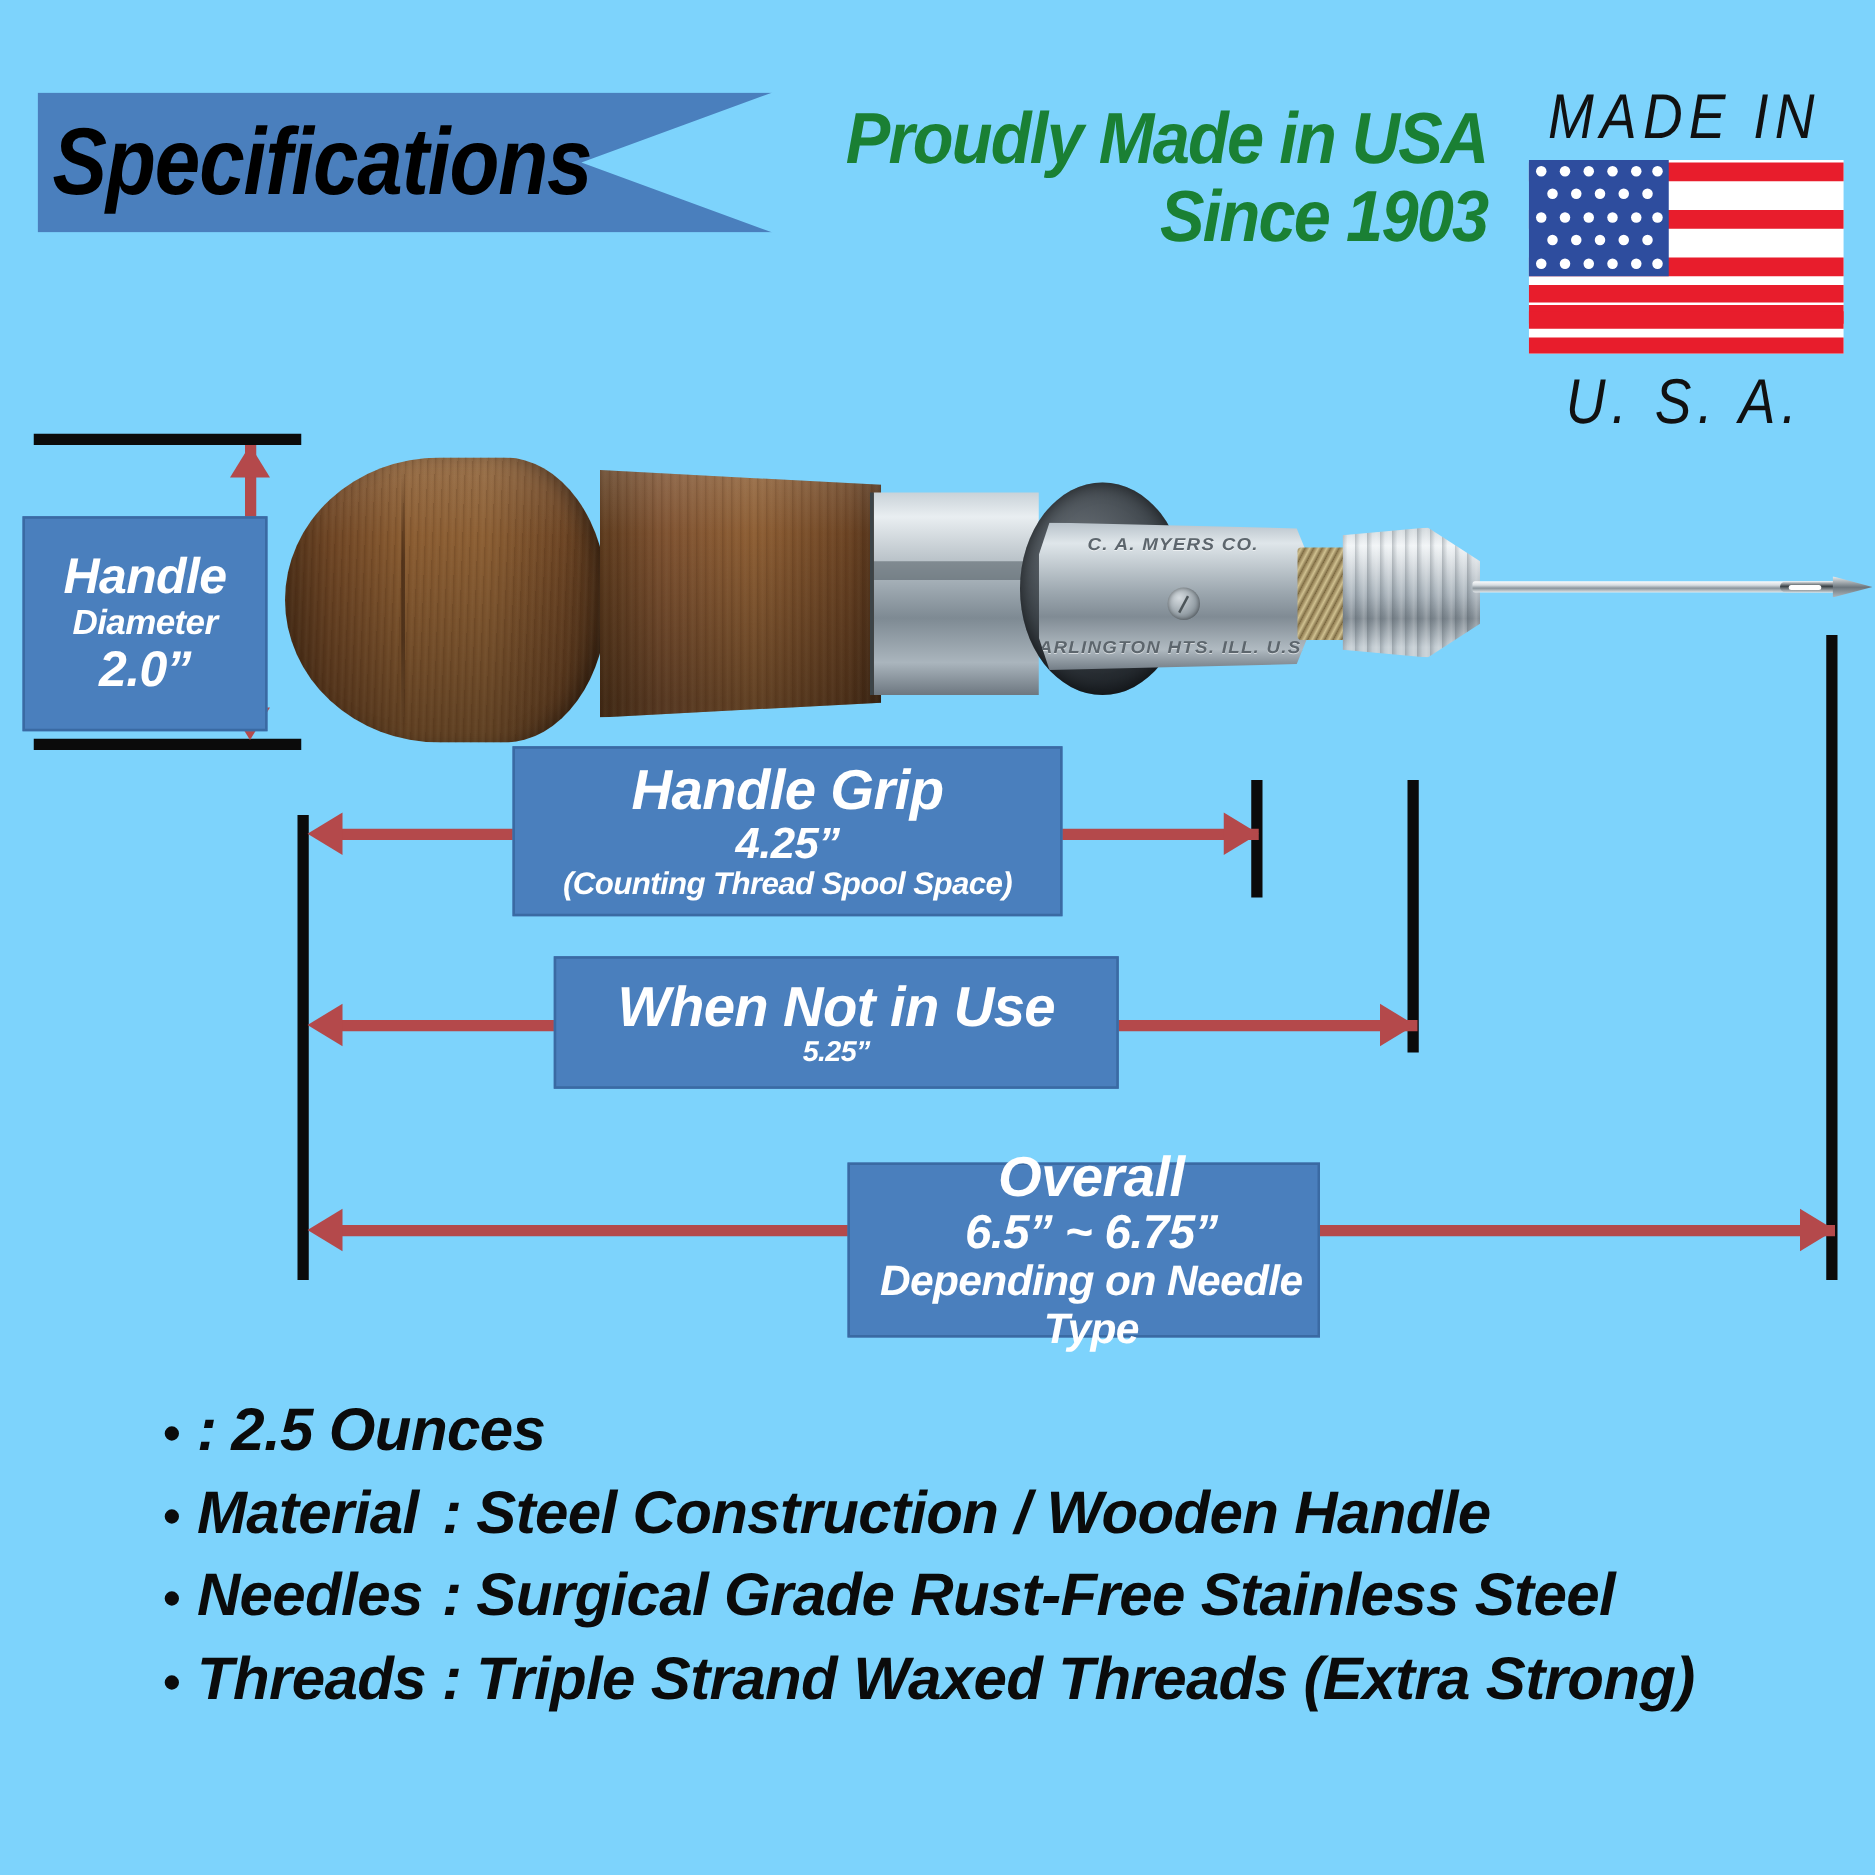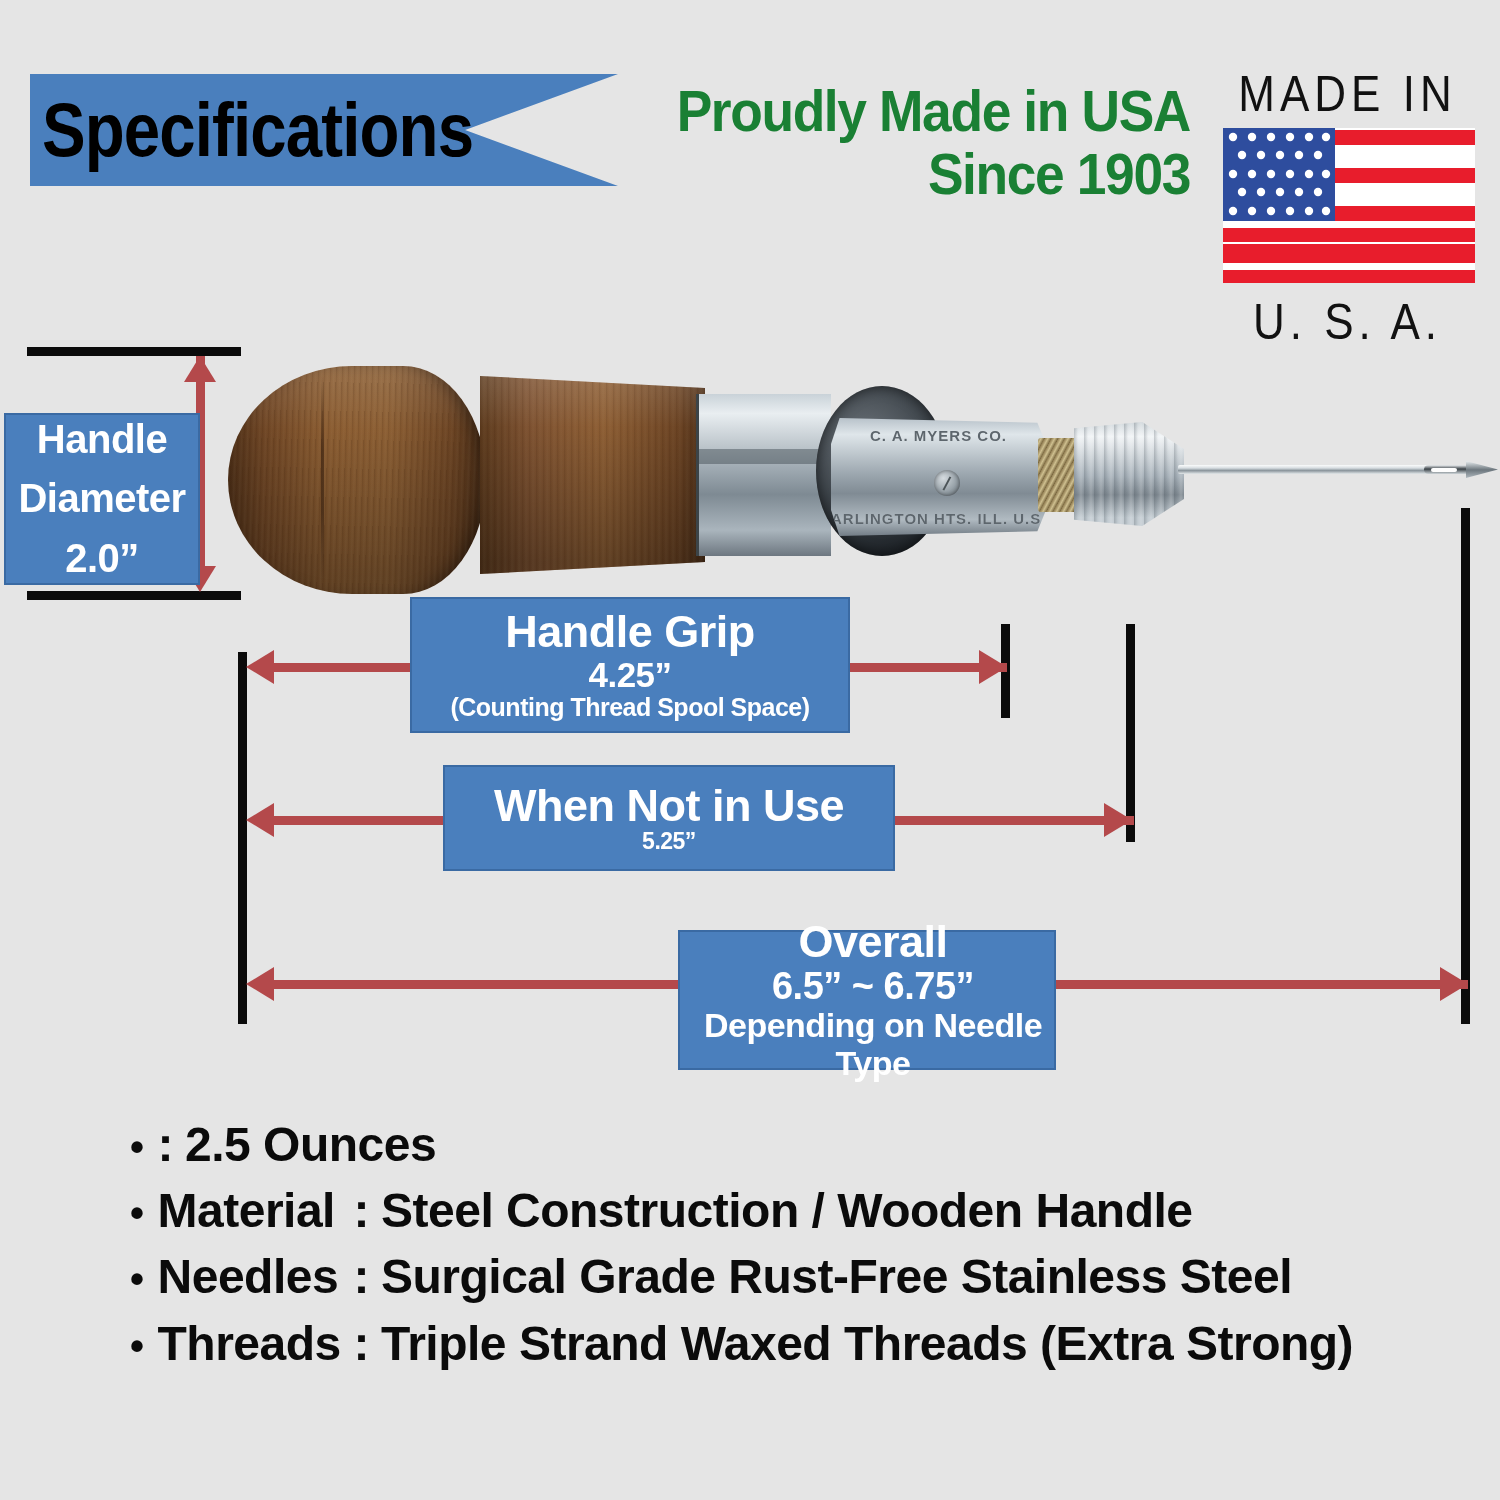--- a/index.html
+++ b/index.html
@@ -1,20 +1,20 @@
 <!DOCTYPE html>
 <html><head>
 <meta charset="utf-8">
 <style>
   * { margin:0; padding:0; box-sizing:border-box; }
   body {
     width:1500px; height:1500px; background:#ffffff;
     font-family:"Liberation Sans", sans-serif; overflow:hidden;
   }
-  #stage { position:relative; width:1500px; height:1500px; background:#e5e5e5; }
+  #stage { position:relative; width:1500px; height:1500px; background:#7dd3fc;font-style:italic; }
 
   
   #spec-banner {
     position:absolute; left:30px; top:74px; width:588px; height:112px;
     background:#4a7fbd;
     -webkit-clip-path: polygon(0 0, 100% 0, 100% 0, 74% 50%, 100% 100%, 100% 100%, 0 100%);
     clip-path: polygon(0 0, 100% 0, 100% 0, 74% 50%, 100% 100%, 100% 100%, 0 100%);
     display:flex; align-items:center;
   }
   #spec-banner-label {
@@ -180,23 +180,23 @@
   
   .callout {
     position:absolute; background:#4a7fbd; border:2px solid #3a6aa3;
     color:#ffffff; text-align:center; display:flex; flex-direction:column;
     justify-content:center; align-items:center;
   }
   .callout .t1 { font-weight:bold; letter-spacing:-0.5px; line-height:1.06; }
   .callout .t2 { font-weight:bold; letter-spacing:-0.5px; line-height:1.1; }
   .callout .t3 { font-weight:bold; letter-spacing:-0.5px; line-height:1.1; }
 
-  #cal-diameter { left:4px; top:413px; width:196px; height:172px;gap:16px; }
+  #cal-diameter { left:18px; top:413px; width:196px; height:172px; }
   #cal-diameter .t1 { font-size:40px; }
-  #cal-diameter .t2 { font-size:40px; }
+  #cal-diameter .t2 { font-size:28px; }
   #cal-diameter .t3 { font-size:40px; }
 
   #cal-grip { left:410px; top:597px; width:440px; height:136px; }
   #cal-grip .t1 { font-size:45px; }
   #cal-grip .t2 { font-size:35px; }
   #cal-grip .t3 { font-size:25px; }
 
   #cal-notinuse { left:443px; top:765px; width:452px; height:106px; }
   #cal-notinuse .t1 { font-size:45px; }
   #cal-notinuse .t2 { font-size:23px; }

